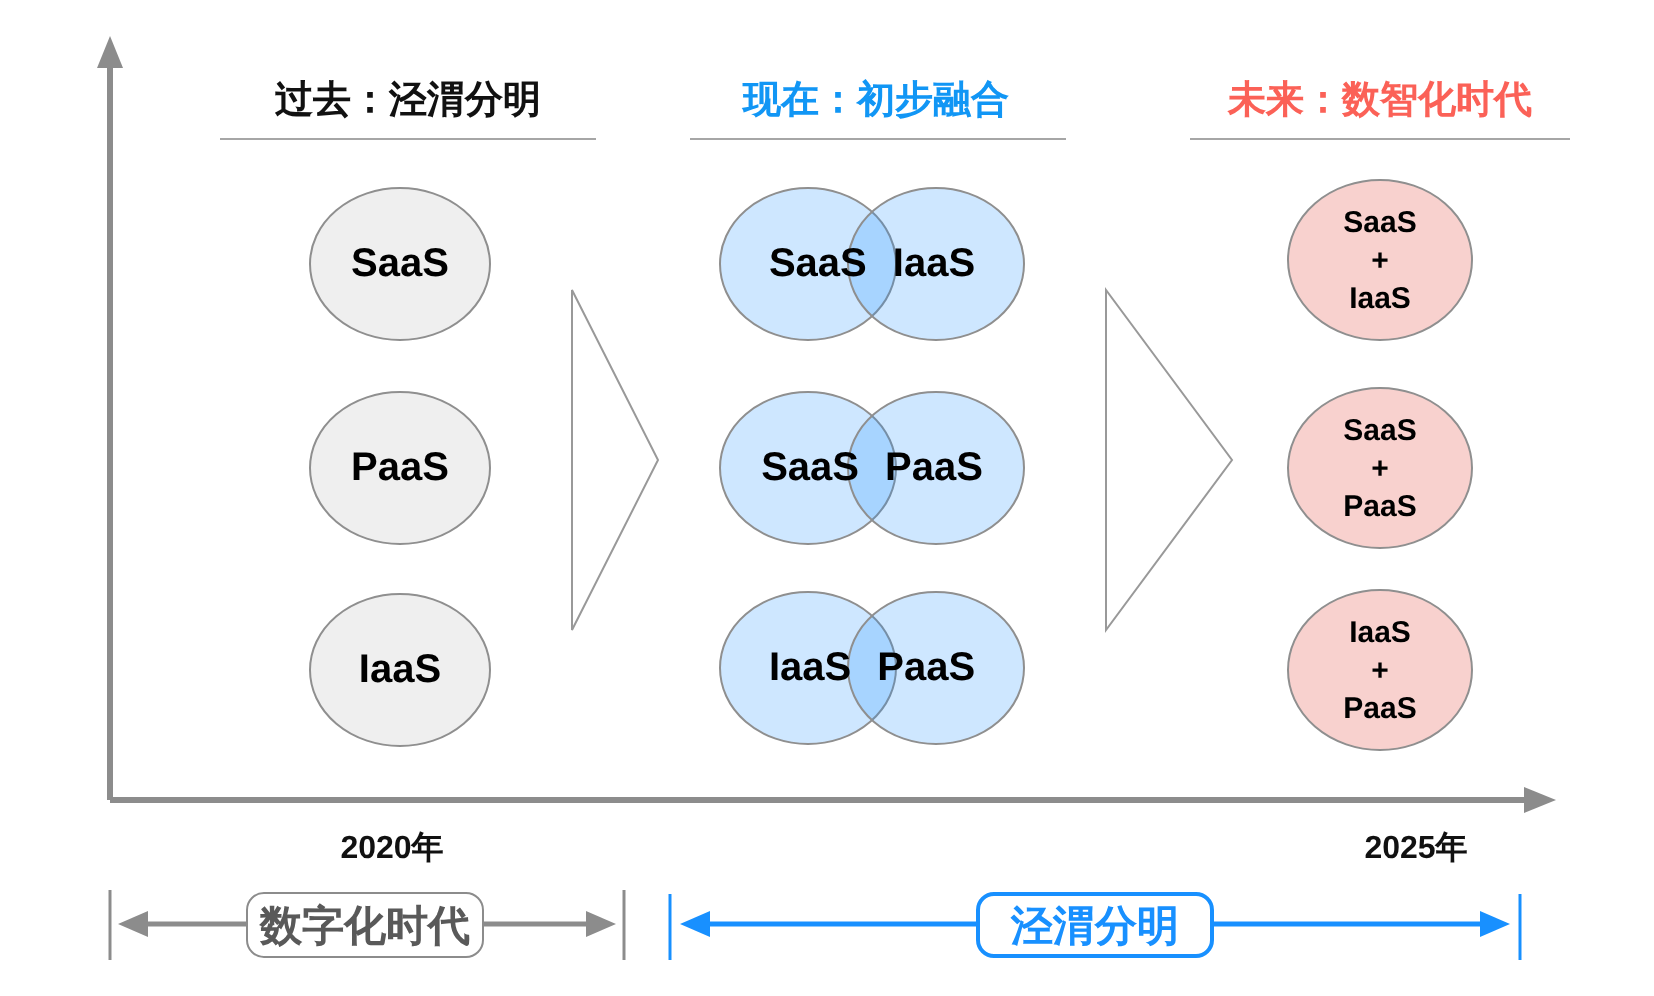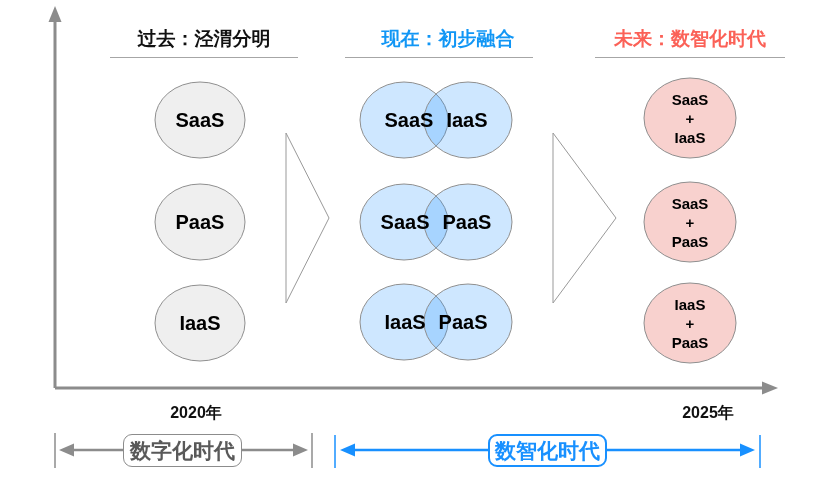--- a/index.html
+++ b/index.html
@@ -1,18 +1,19 @@
 <!DOCTYPE html>
 <html style="--accent-blue: #1196f5; --accent-red: #fb6157; --era-blue: #1890ff; --axis-gray: #8c8c8c; --shape-border: #8f8f8f; --gray-fill: #efefef; --venn-blue: #1e90ff; --pink-fill: #f8d1ce; --underline-gray: #a6a6a6; --era-gray-text: #595959;"><head>
 <meta charset="utf-8">
 <style>
   html,body{margin:0;padding:0;background:#fff;}
   .stage{
     position:relative;width:827px;height:486px;background:#fff;overflow:hidden;
     font-family:"Liberation Sans",sans-serif;
+    margin-top:12px;
   }
   .stage svg{position:absolute;left:0;top:0;z-index:0;}
   .abs{position:absolute;z-index:2;}
   
   .axis-line{stroke:var(--axis-gray);stroke-width:3;fill:none;}
   .axis-head{fill:var(--axis-gray);stroke:none;}
   .tri{fill:#ffffff;stroke:#999999;stroke-width:1;}
   .gray-c{fill:var(--gray-fill);stroke:var(--shape-border);stroke-width:1;}
   .venn-c{fill:var(--venn-blue);fill-opacity:.22;stroke:var(--shape-border);stroke-width:1;}
   .pink-c{fill:var(--pink-fill);stroke:var(--shape-border);stroke-width:1;}
@@ -93,21 +94,21 @@
     <g>
       <line class="m-blue-tick" x1="335" y1="435" x2="335" y2="468"></line>
       <line class="m-blue-tick" x1="760" y1="435" x2="760" y2="468"></line>
       <line class="m-blue-line" x1="352" y1="450" x2="742" y2="450"></line>
       <polygon class="m-blue-head" points="340,450 355,443.5 355,456.5"></polygon>
       <polygon class="m-blue-head" points="755,450 740,443.5 740,456.5"></polygon>
     </g>
   </svg>
 
   <div class="abs col-title" style="left:104px;">过去：泾渭分明</div>
-  <div class="abs col-title blue" style="left:348px;">现在：初步融合</div>
+  <div class="abs col-title blue" style="left:338px;">现在：初步融合</div>
   <div class="abs col-title red" style="left:590px;">未来：数智化时代</div>
 
   <div class="abs underline" style="left:110px;width:188px;"></div>
   <div class="abs underline" style="left:345px;width:188px;"></div>
   <div class="abs underline" style="left:595px;width:190px;"></div>
 
   <div class="abs circle-label" style="left:150px;top:105px;">SaaS</div>
   <div class="abs circle-label" style="left:150px;top:207px;">PaaS</div>
   <div class="abs circle-label" style="left:150px;top:308px;">IaaS</div>
 
@@ -137,15 +138,15 @@
   <div class="abs merged-label" style="left:640px;top:293px;">
     <span>IaaS</span>
     <span>+</span>
     <span>PaaS</span>
   </div>
 
   <div class="abs year-label" style="left:136px;">2020年</div>
   <div class="abs year-label" style="left:648px;">2025年</div>
 
   <div class="abs era-box gray" style="left:123px;">数字化时代</div>
-  <div class="abs era-box blue" style="left:488px;">数智化时代</div>
+  <div class="abs era-box blue" style="left:488px;">泾渭分明</div>
 
 </div>
 
 </body></html>

